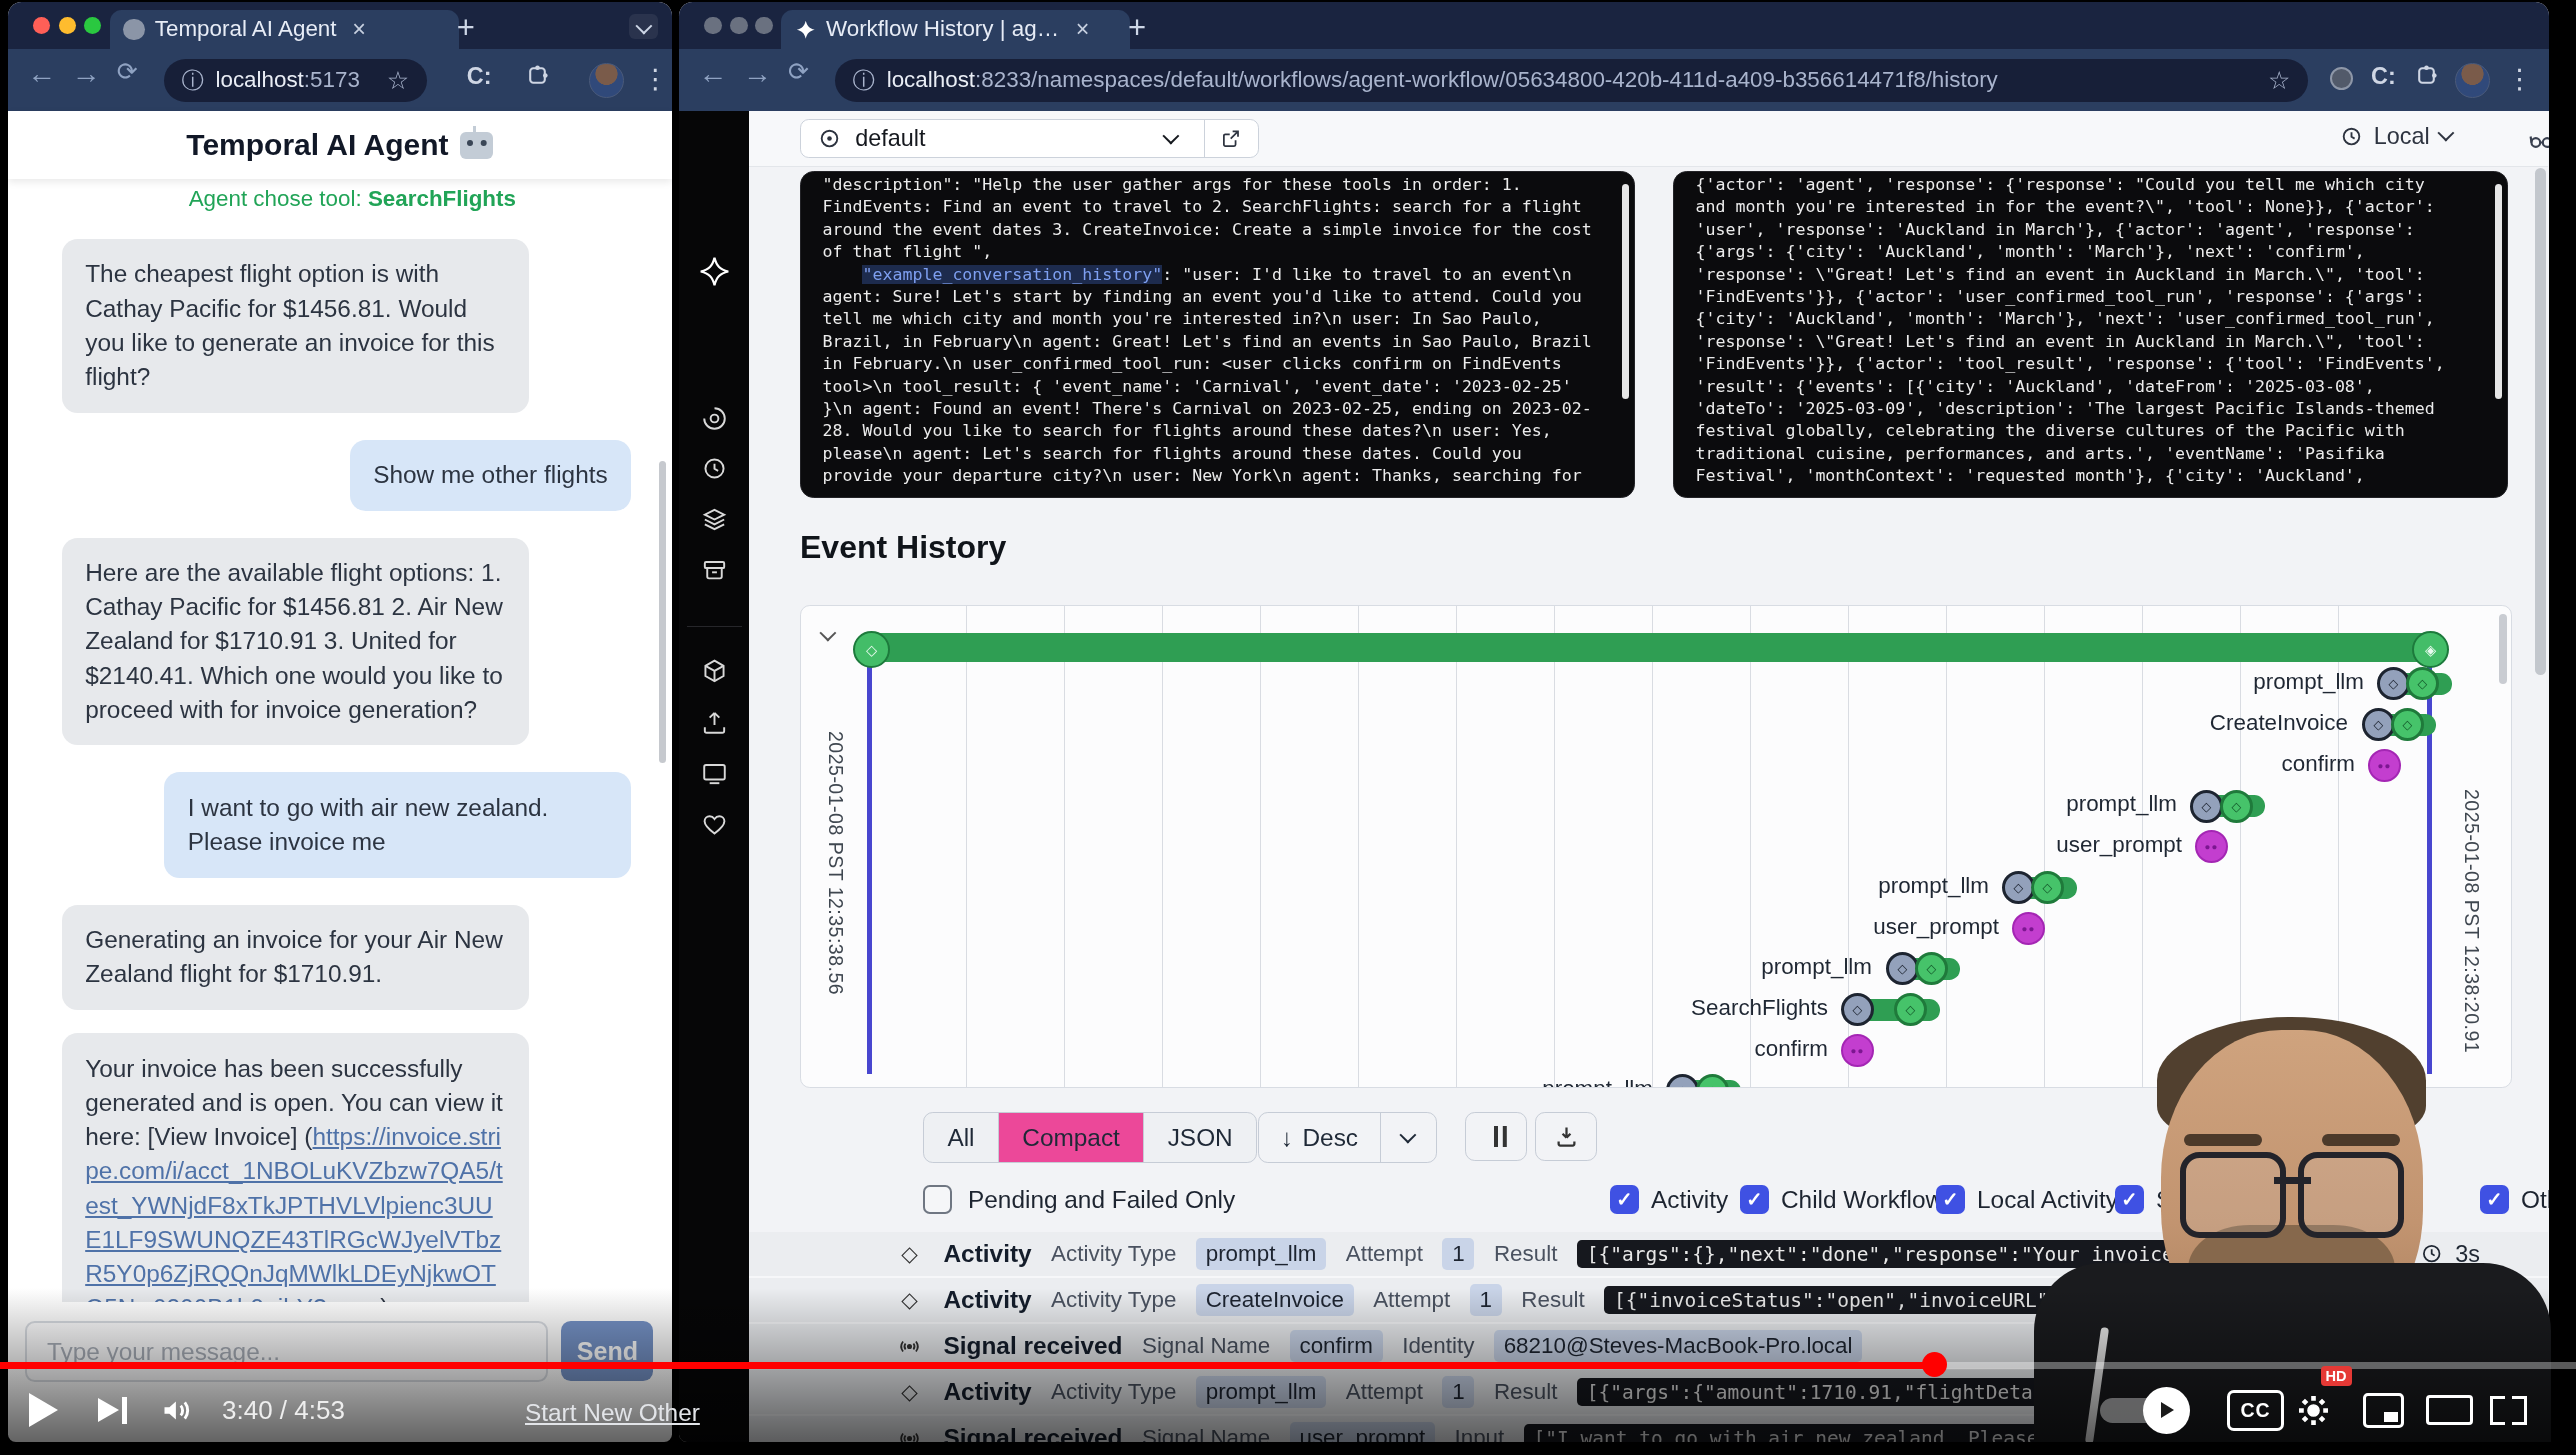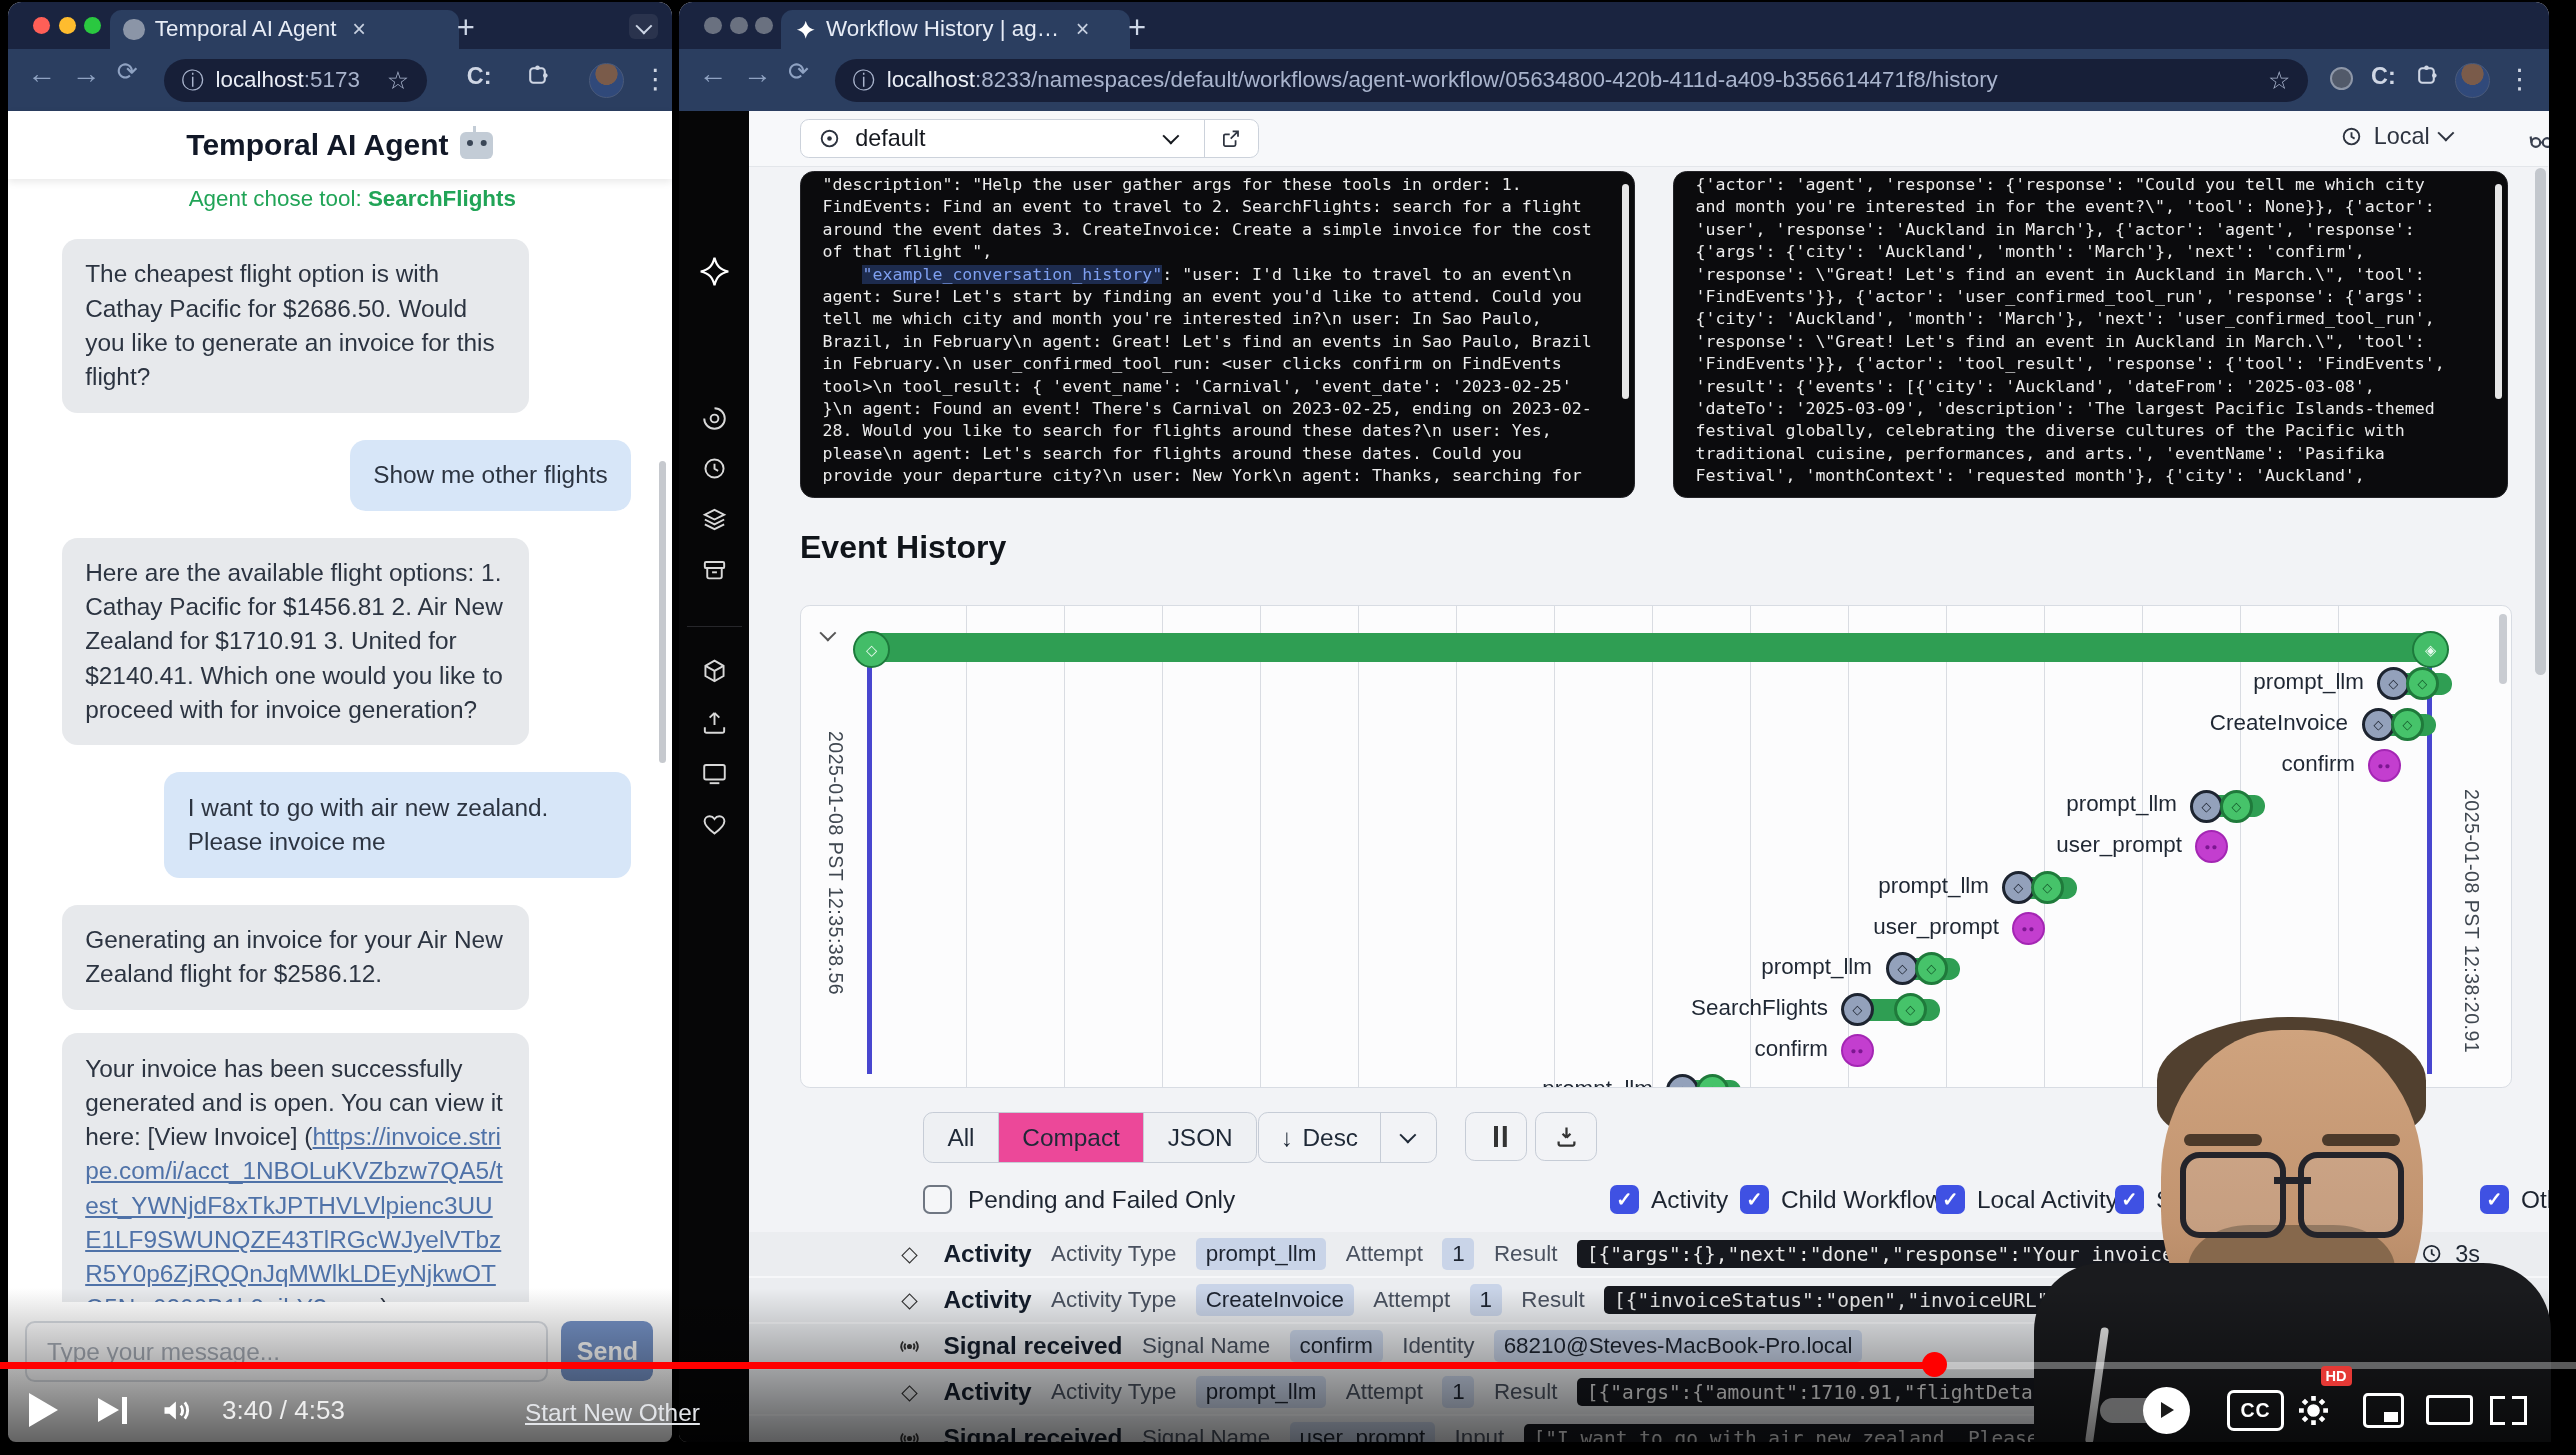--- a/index.html
+++ b/index.html
@@ -192,25 +192,25 @@
       </span>
     <span class="tbicon" style="left:634px;font-weight:400;font-size:27px;">⋮</span>
   </div>
 
   <div class="chat-head">
     <span class="chat-title">Temporal AI Agent</span>
     <span class="robot"></span>
   </div>
   <div class="chat-scroll" id="chat-list">
       <div class="msg-tool" style="margin-top: 0px; text-align: center;">Agent chose tool: <b>SearchFlights</b></div>
-      <div class="bubble agent" style="margin-top: 27px;">The cheapest flight option is with Cathay Pacific for $2686.50. Would you like to generate an invoice for this flight?</div>
+      <div class="bubble agent" style="margin-top: 27px;">The cheapest flight option is with Cathay Pacific for $1456.81. Would you like to generate an invoice for this flight?</div>
       <div class="bubble user" style="margin-top: 27px;">Show me other flights</div>
       <div class="bubble agent" style="margin-top: 27px;">Here are the available flight options: 1. Cathay Pacific for $1456.81 2. Air New Zealand for $1710.91 3. United for $2140.41. Which one would you like to proceed with for invoice generation?</div>
       <div class="bubble user" style="margin-top: 27px;">I want to go with air new zealand. Please invoice me</div>
-      <div class="bubble agent" style="margin-top: 27px;">Generating an invoice for your Air New Zealand flight for $2586.12.</div>
+      <div class="bubble agent" style="margin-top: 27px;">Generating an invoice for your Air New Zealand flight for $1710.91.</div>
       <div class="bubble agent" style="margin-top: 23.4px;">Your invoice has been successfully generated and is open. You can view it here: [View Invoice] (<a class="invlink">https://invoice.stripe.com/i/acct_1NBOLuKVZbzw7QA5/test_YWNjdF8xTkJPTHVLVlpienc3UUE1LF9SWUNQZE43TlRGcWJyelVTbzR5Y0p6ZjRQQnJqMWlkLDEyNjkwOTQ5Nw0200B1h9pihY?s=ap</a>). Reference: 9AB8A670-0001.</div>
     </div>
   <div class="chat-sb"></div>
   <div class="inputrow">
     <input class="msginput" placeholder="Type your message..." style="">
     <button class="sendbtn">Send</button>
   </div>
 </div>
 
 <div class="win" style="left:679px;width:1870px;background:#f2f3f6;">

